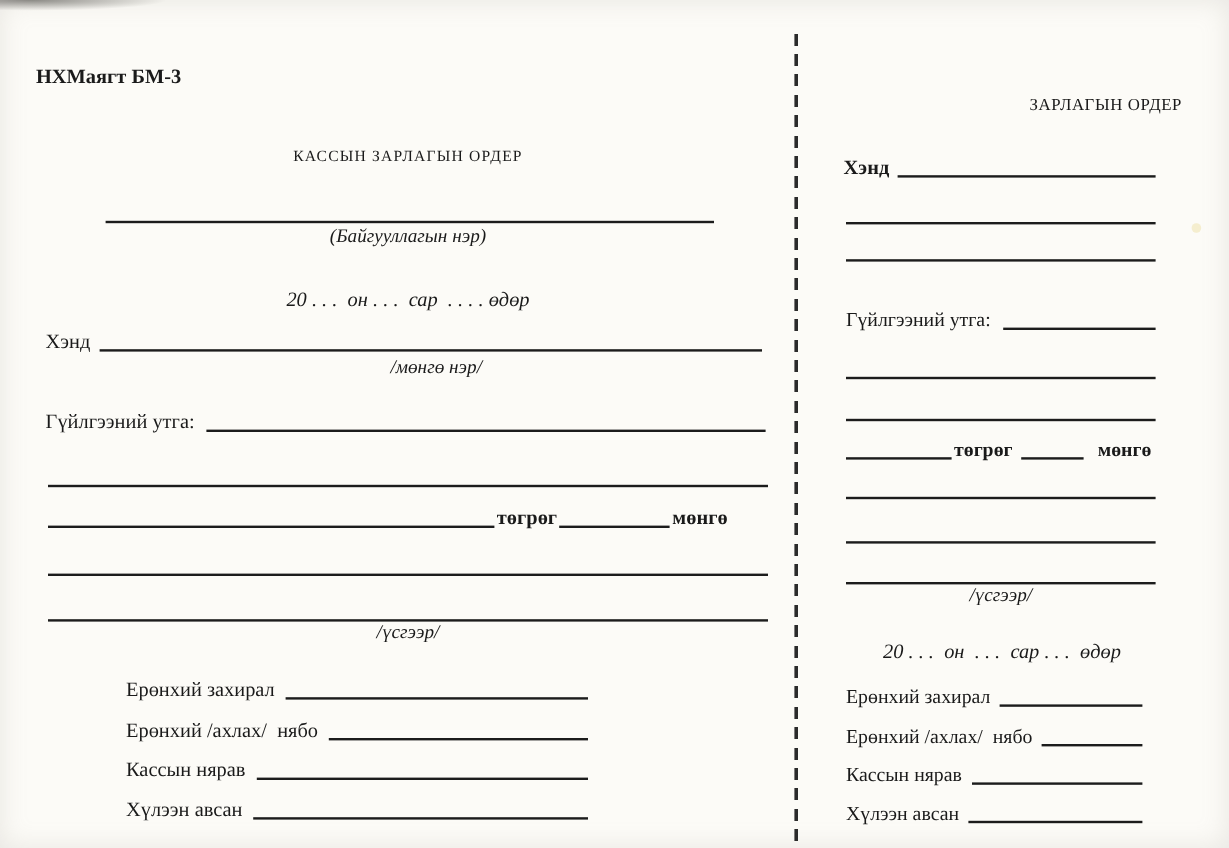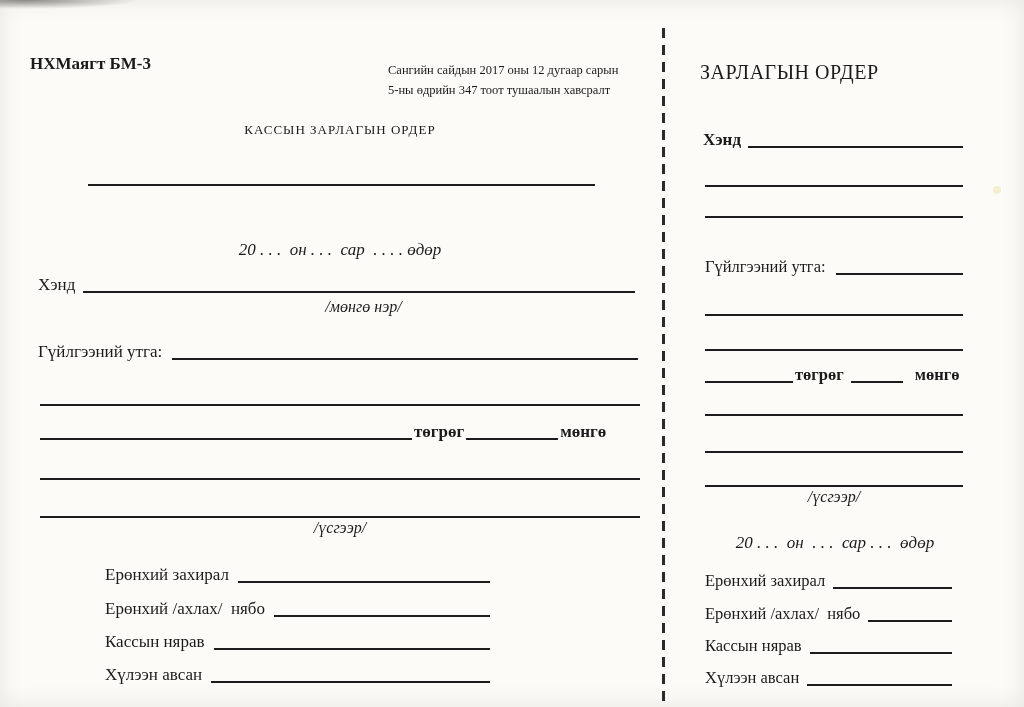--- a/index.html
+++ b/index.html
@@ -61,22 +61,22 @@
   .amount-left .lbl  { padding: 0 2px; }
   .rule-b { left: 40px; top: 478px; width: 600px; }
   .rule-c { left: 40px; top: 516px; width: 600px; }
   .usgeer-left { left: 40px; top: 519px; width: 600px; }
   .sig-left { left: 105px; width: 385px; height: 21px; font-size: 17px; }
   .sig-left .lbl { padding-right: 9px; }
   .sig-l1 { top: 564px; } .sig-l2 { top: 598px; }
   .sig-l3 { top: 631px; } .sig-l4 { top: 664px; }
 
   
-  .stub-title { left: 700px; width: 285px; text-align: left;
-                font-size: 20px; letter-spacing: 0.5px; line-height: 1.25; }
+  .stub-title { left: 700px; width: 285px; text-align: right;
+                font-size: 14px; letter-spacing: 0.5px; line-height: 1.25; margin-top: 20px; }
   .stub-title1 { top: 60px; }
   .stub-title2 { top: 85px; }
   .khend-right { left: 703px; top: 129px; width: 260px; height: 21px; font-size: 17px; }
   .khend-right .lbl { font-weight: bold; padding-right: 7px; }
   .rule-r1 { left: 705px; top: 185px; width: 258px; }
   .rule-r2 { left: 705px; top: 216px; width: 258px; }
   .ovog-caption-r { left: 705px; top: 219px; width: 258px; }
   .purpose-right { left: 705px; top: 256px; width: 258px; height: 21px; font-size: 16.5px; }
   .purpose-right .lbl { padding-right: 10px; }
   .rule-r3 { left: 705px; top: 314px; width: 258px; }
@@ -100,28 +100,25 @@
 <body>
 
 <div class="page">
 
   <div class="smudge-top-left"></div>
   <div class="paper-speck"></div>
   <div class="perforation"></div>
 
   <div class="abs form-code">НХМаягт БМ-3</div>
 
-  <div class="abs attach-note">
-    <div>Сангийн сайдын 2017 оны 12 дугаар сарын</div>
-    <div>5-ны өдрийн 347 тоот тушаалын хавсралт</div>
-  </div>
 
   <div class="abs main-title">КАССЫН ЗАРЛАГЫН ОРДЕР</div>
 
   <div class="rule org-rule"></div>
+  <div class="abs caption org-caption">(Байгууллагын нэр)</div>
 
   <div class="abs date-left pre">20 . . .  он . . .  сар  . . . . өдөр</div>
 
   <div class="fillrow khend-left">
     <span class="lbl">Хэнд</span>
     <span class="fill"></span>
   </div>
   <div class="abs caption ovog-caption">/мөнгө нэр/</div>
 
   <div class="fillrow purpose-left">

